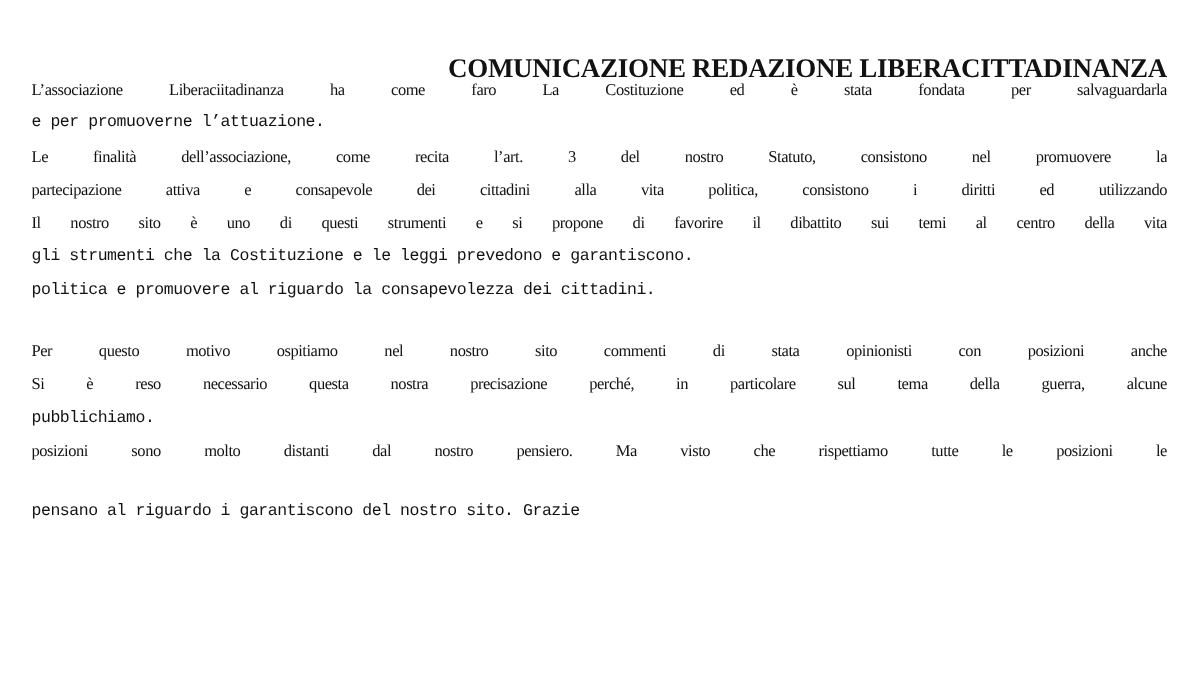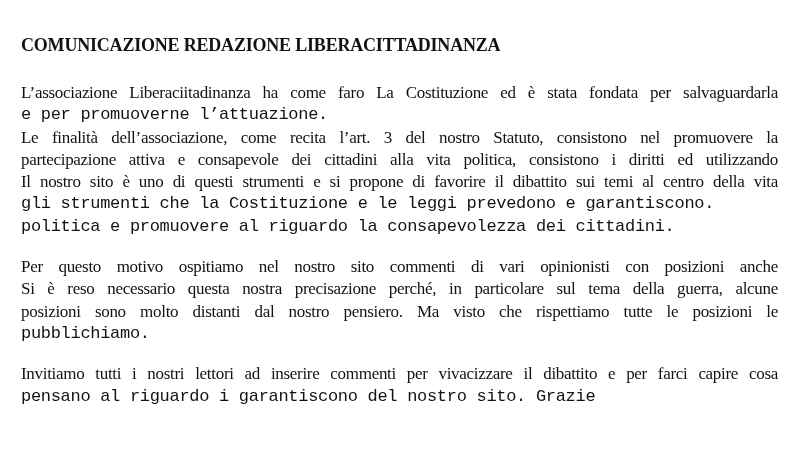--- a/index.html
+++ b/index.html
@@ -16,27 +16,26 @@
     color: #121212;
     font-family: "Liberation Serif", "DejaVu Serif", serif;
     padding: 37px 22px 0 21px;
     overflow: hidden;
   }
   .title {
     margin: 0;
     font-size: 18px;
     line-height: 17px;
     font-weight: 700;
-    text-align: left;
+    text-align: right;
     letter-spacing: -0.2px;
     white-space: nowrap;
   }
   .doc-body {
-    margin-top: 29px;
-    font-size: 17px;
+    font-size: 11px;
     letter-spacing: -0.3px;
   }
   .line {
     height: 22.3px;
     overflow: hidden;
     text-align: justify;
     text-align-last: justify;
   }
   .line.last {
     text-align-last: left;
@@ -53,21 +52,20 @@
   <h1 class="title">COMUNICAZIONE REDAZIONE LIBERACITTADINANZA</h1>
   <div class="doc-body">
       <div class="line">L’associazione Liberaciitadinanza ha come faro La Costituzione ed è stata fondata per salvaguardarla</div>
       <div class="line last">e per promuoverne l’attuazione.</div>
       <div class="line">Le finalità dell’associazione, come recita l’art. 3 del nostro Statuto, consistono nel promuovere la</div>
       <div class="line">partecipazione attiva e consapevole dei cittadini alla vita politica, consistono i diritti ed utilizzando</div>
       <div class="line">Il nostro sito è uno di questi strumenti e si propone di favorire il dibattito sui temi al centro della  vita</div>
       <div class="line last">gli strumenti che la Costituzione e le leggi prevedono e garantiscono.</div>
       <div class="line last">politica e promuovere al riguardo la consapevolezza dei cittadini.</div>
       <div class="spacer"></div>
-      <div class="line">Per questo motivo ospitiamo nel nostro sito commenti di vari opinionisti con posizioni anche</div>
+      <div class="line">Per questo motivo ospitiamo nel nostro sito commenti di stata opinionisti con posizioni anche</div>
       <div class="line">Si è reso necessario questa nostra precisazione perché, in particolare sul tema della guerra, alcune</div>
+      <div class="line last">pubblichiamo.</div>
       <div class="line">posizioni sono  molto distanti dal nostro pensiero. Ma visto che rispettiamo tutte le posizioni le</div>
-      <div class="line last">pubblichiamo.</div>
       <div class="spacer"></div>
-      <div class="line">Invitiamo tutti i nostri lettori ad inserire commenti per vivacizzare il dibattito e per farci capire cosa</div>
       <div class="line last">pensano al riguardo i garantiscono del nostro sito. Grazie</div>
     </div>
 </div>
 
 </body></html>

